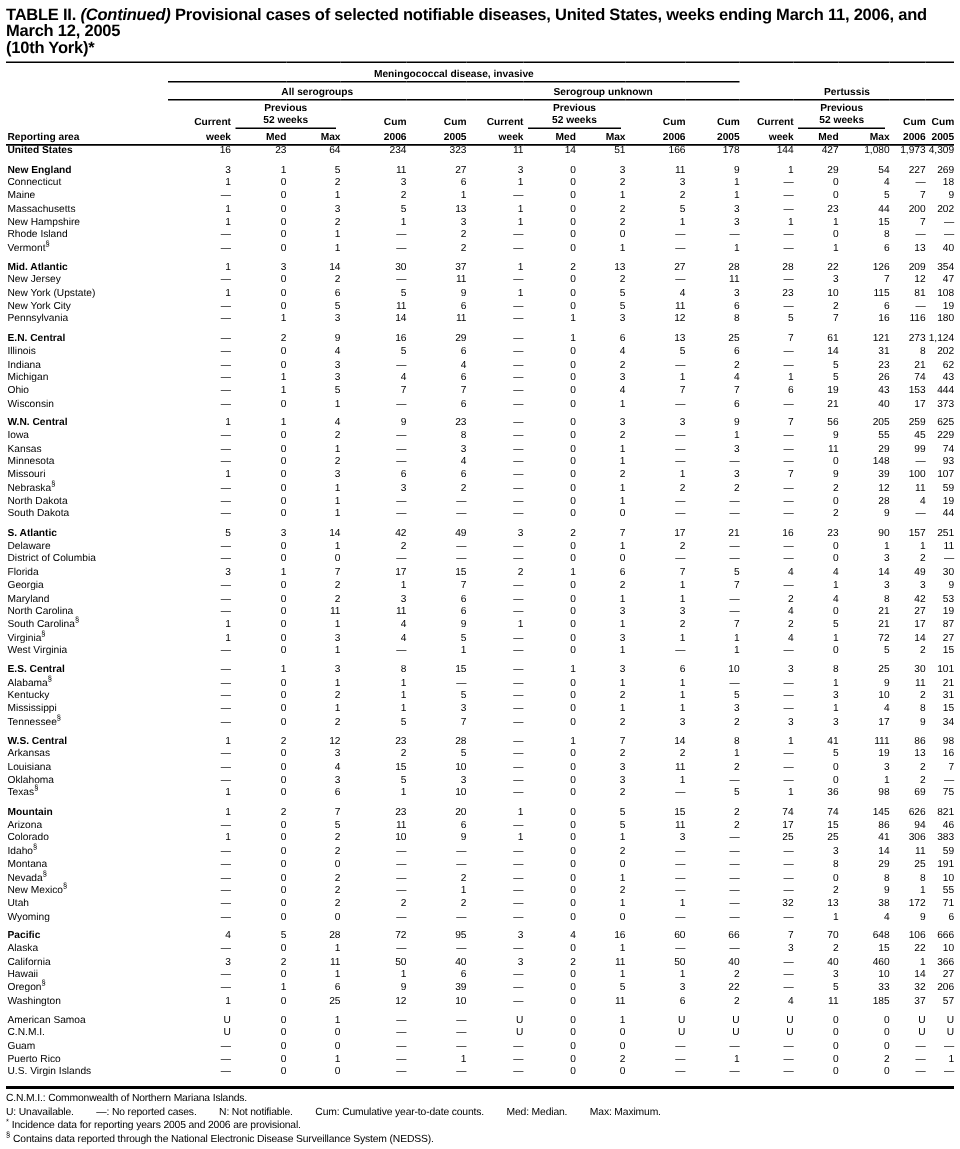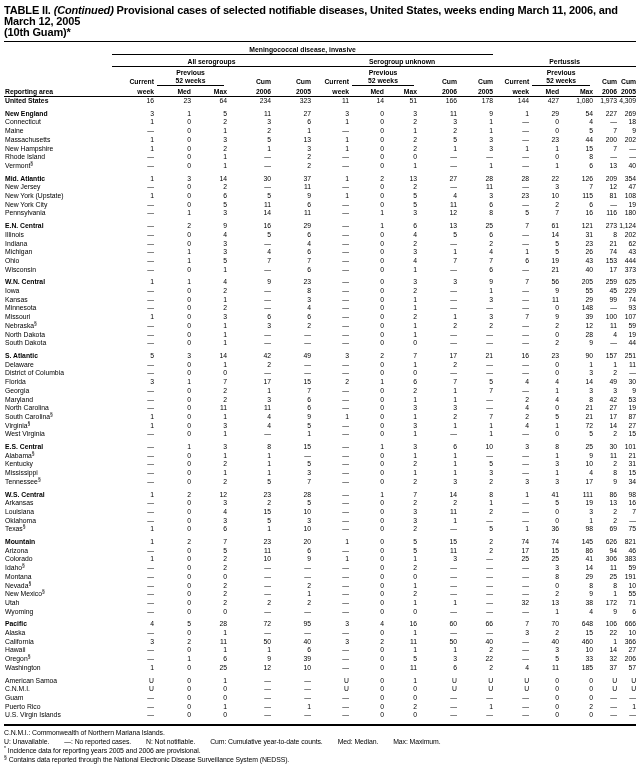--- a/index.html
+++ b/index.html
@@ -29,21 +29,21 @@
   .legend span{margin-right:15px;}
   .fnline sup{margin-right:2px;}
 </style>
 </head>
 <body>
 
 <div class="page">
 
   <div class="title">
     <span>TABLE II.</span><span class="i"> (Continued) </span><span>Provisional cases of selected notifiable diseases, United States, weeks ending March 11, 2006, and March 12, 2005</span>
-    <div>(10th Guam)*</div>
+    <div>(10th York)*</div>
   </div>
 
   <table>
     <colgroup>
       <col style="width:108px">
         <col style="width:42px">
         <col style="width:37px">
         <col style="width:36px">
         <col style="width:44px">
         <col style="width:40px">

